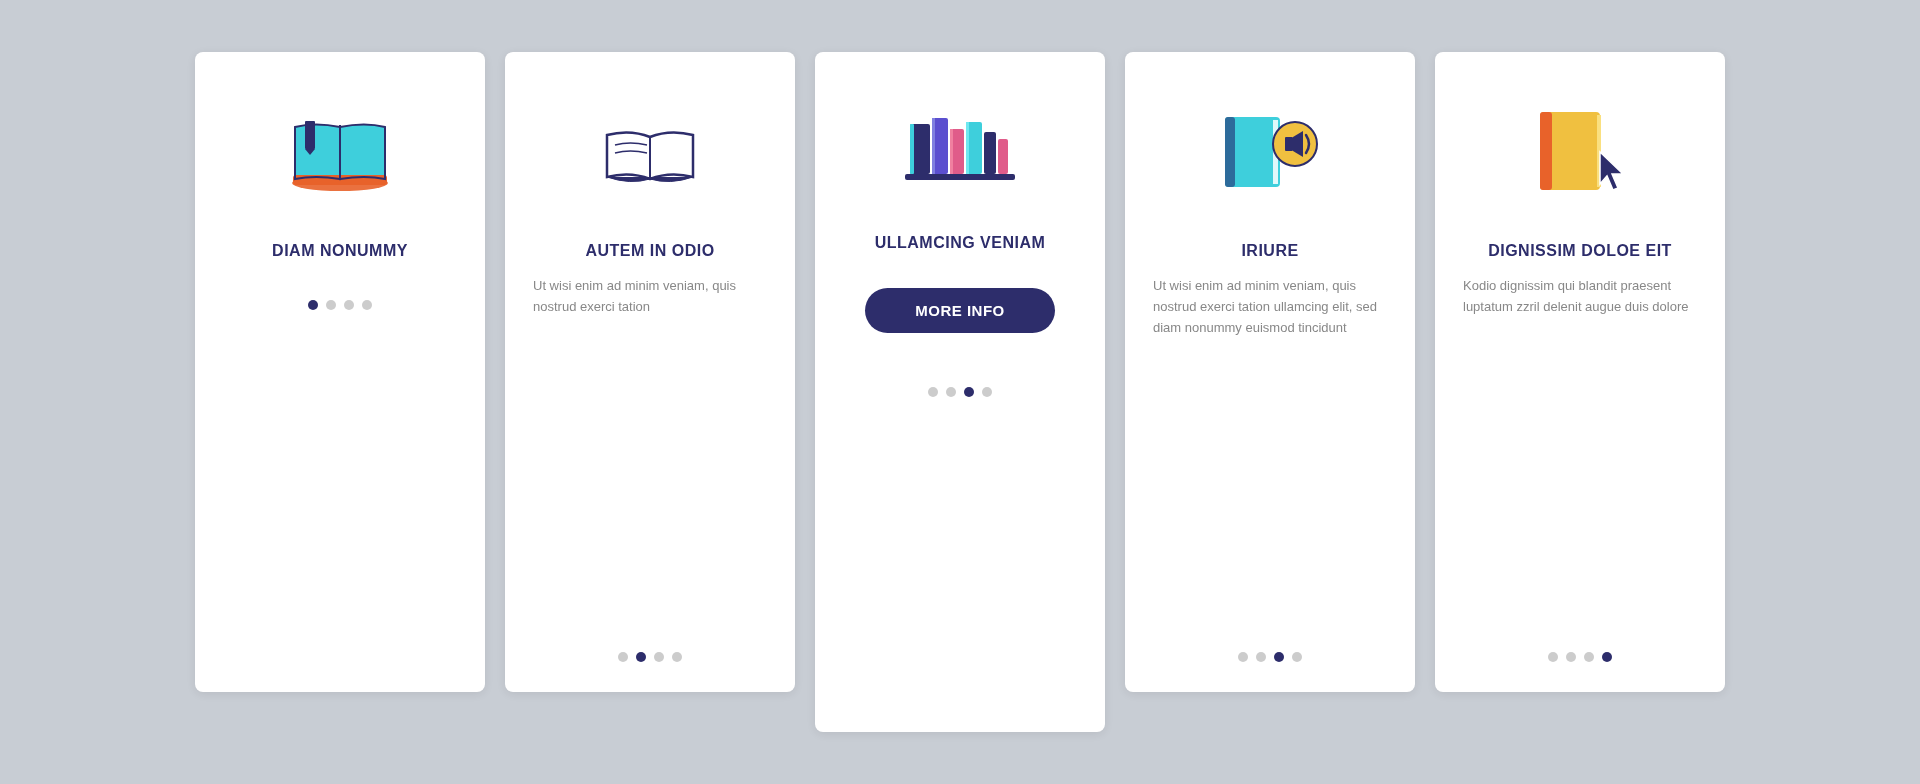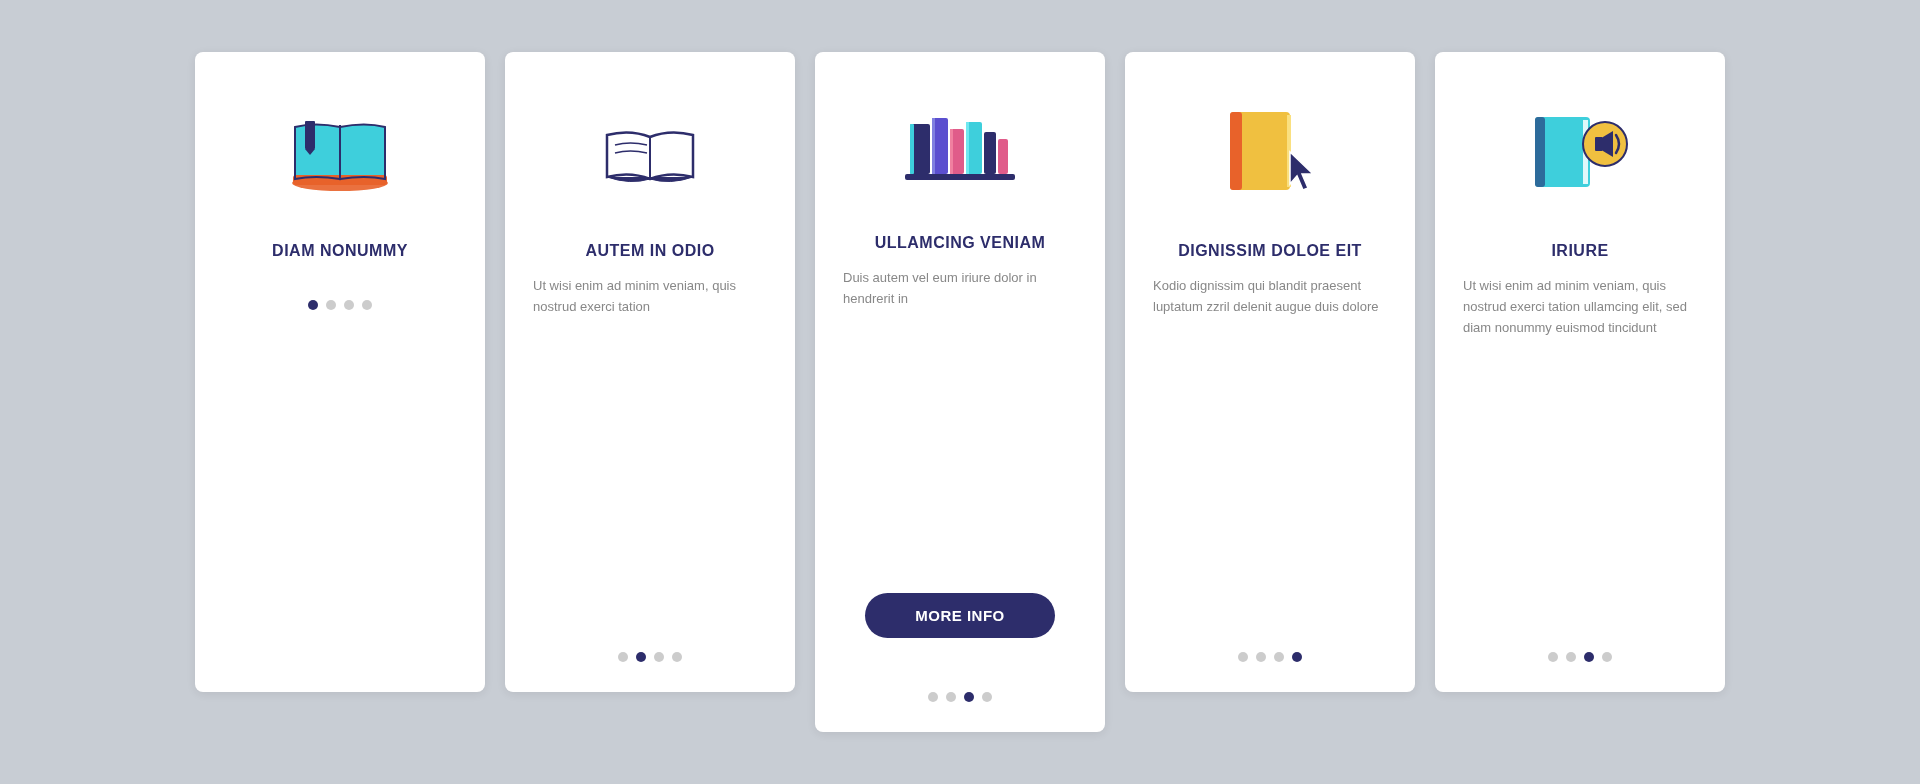--- a/index.html
+++ b/index.html
@@ -67,21 +67,21 @@
 
     .more-info-btn {
       background: #2d2d6b;
       color: #fff;
       border: none;
       border-radius: 30px;
       padding: 14px 50px;
       font-size: 15px;
       font-weight: 700;
       cursor: pointer;
-      margin: 9px 0 30px 0;
+      margin: 20px 0 30px 0;
       letter-spacing: 0.5px;
     }
 
     .dots {
       display: flex;
       gap: 8px;
       margin-top: 24px;
       align-items: center;
     }
 
@@ -174,22 +174,48 @@
 
         <rect x="66" y="28" width="16" height="52" rx="2" fill="#3ecfdc"></rect>
         <rect x="66" y="28" width="3" height="52" fill="#70e8f0"></rect>
 
         <rect x="84" y="38" width="12" height="42" rx="2" fill="#2d2d6b"></rect>
 
         <rect x="98" y="45" width="10" height="35" rx="2" fill="#e05c8a"></rect>
       </svg>
     </div>
     <div class="card-title">ULLAMCING VENIAM</div>
-    <div class="card-text">Duis autem vel eum iriure dolor in hendrerit in</div>
     <button class="more-info-btn">MORE INFO</button>
+    <div class="dots">
+      <div class="dot"></div>
+      <div class="dot"></div>
+      <div class="dot active"></div>
+      <div class="dot"></div>
+    </div>
+  </div>
+
+  <div class="card">
+    <div class="card-icon">
+      <svg width="110" height="100" viewBox="0 0 110 100">
+
+        <rect x="10" y="15" width="55" height="70" rx="4" fill="#3ecfdc"></rect>
+        <rect x="10" y="15" width="10" height="70" rx="3" fill="#2d6b9b"></rect>
+
+        <rect x="58" y="18" width="5" height="64" fill="#e0f8fa"></rect>
+
+        <circle cx="80" cy="42" r="22" fill="#f0c040" stroke="#2d2d6b" stroke-width="2"></circle>
+
+        <rect x="70" y="35" width="8" height="14" rx="1" fill="#2d2d6b"></rect>
+        <polygon points="78,35 78,49 88,55 88,29" fill="#2d2d6b"></polygon>
+
+        <path d="M91 33 Q97 42 91 51" fill="none" stroke="#2d2d6b" stroke-width="2.5" stroke-linecap="round"></path>
+      </svg>
+    </div>
+    <div class="card-title">IRIURE</div>
+    <div class="card-text">Ut wisi enim ad minim veniam, quis nostrud exerci tation ullamcing elit, sed diam nonummy euismod tincidunt</div>
     <div class="dots">
       <div class="dot"></div>
       <div class="dot"></div>
       <div class="dot active"></div>
       <div class="dot"></div>
     </div>
   </div>
 
   <div class="card">
     <div class="card-icon">
@@ -206,40 +232,13 @@
     <div class="card-title">DIGNISSIM DOLOE EIT</div>
     <div class="card-text">Kodio dignissim qui blandit praesent luptatum zzril delenit augue duis dolore</div>
     <div class="dots">
       <div class="dot"></div>
       <div class="dot"></div>
       <div class="dot"></div>
       <div class="dot active"></div>
     </div>
   </div>
 
-  <div class="card">
-    <div class="card-icon">
-      <svg width="110" height="100" viewBox="0 0 110 100">
-
-        <rect x="10" y="15" width="55" height="70" rx="4" fill="#3ecfdc"></rect>
-        <rect x="10" y="15" width="10" height="70" rx="3" fill="#2d6b9b"></rect>
-
-        <rect x="58" y="18" width="5" height="64" fill="#e0f8fa"></rect>
-
-        <circle cx="80" cy="42" r="22" fill="#f0c040" stroke="#2d2d6b" stroke-width="2"></circle>
-
-        <rect x="70" y="35" width="8" height="14" rx="1" fill="#2d2d6b"></rect>
-        <polygon points="78,35 78,49 88,55 88,29" fill="#2d2d6b"></polygon>
-
-        <path d="M91 33 Q97 42 91 51" fill="none" stroke="#2d2d6b" stroke-width="2.5" stroke-linecap="round"></path>
-      </svg>
-    </div>
-    <div class="card-title">IRIURE</div>
-    <div class="card-text">Ut wisi enim ad minim veniam, quis nostrud exerci tation ullamcing elit, sed diam nonummy euismod tincidunt</div>
-    <div class="dots">
-      <div class="dot"></div>
-      <div class="dot"></div>
-      <div class="dot active"></div>
-      <div class="dot"></div>
-    </div>
-  </div>
-
 </div>
 
 </body></html>

